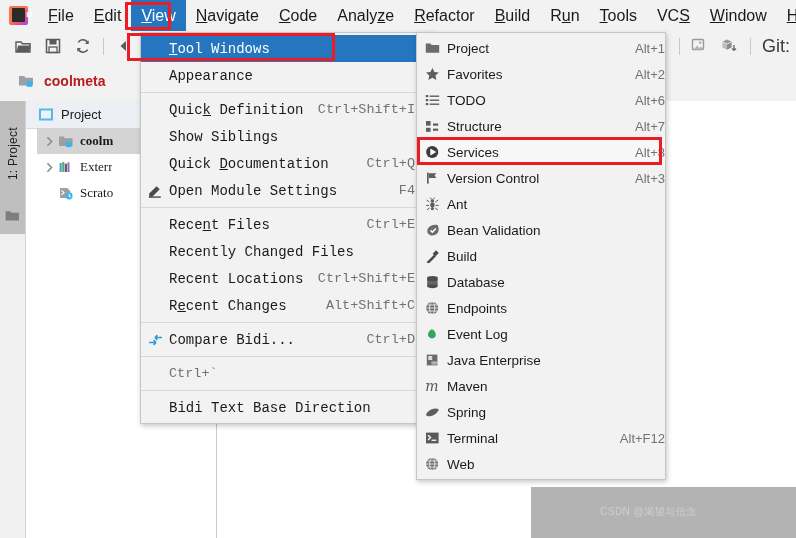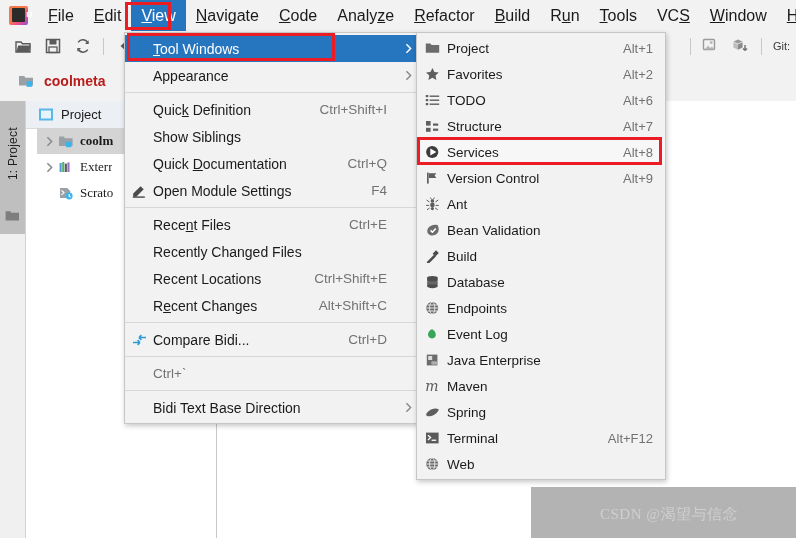--- a/index.html
+++ b/index.html
@@ -97,21 +97,21 @@
     margin: 0 3px;
     display: flex; align-items: center; justify-content: center;
     color: #5a5a5a;
   }
   .tb-sep {
     width: 1px; height: 17px;
     background: #c8c8c8;
     margin: 0 5px;
   }
   .tb-git {
-    font-size: 11px;
+    font-size: 18px;
     color: #3a3a3a;
     margin-left: 6px;
   }
 
   
   .proj-header {
     position: absolute;
     left: 0; top: 61px;
     width: 796px; height: 40px;
     background: #f2f2f2;
@@ -213,37 +213,37 @@
   }
   .grey-block {
     position: absolute;
     left: 531px; top: 487px;
     width: 265px; height: 51px;
     background: #b3b3b3;
   }
   .watermark {
     position: absolute;
     left: 600px; top: 505px;
-    font-size: 15px;
+    font-size: 10px;
     color: #cfcfcf;
     letter-spacing: 0.5px;
     white-space: nowrap;
-    font-family: Liberation Serif, serif;
+    font-family: Liberation Sans, sans-serif;
   }
 
   
   .popup {
     position: absolute;
     background: #f2f2f2;
     border: 1px solid #c6c6c6;
     box-shadow: 1px 2px 5px rgba(0,0,0,0.22);
     padding: 2px 0;
     z-index: 50;
   }
-  #view-menu { left: 124px; top: 32px; width: 292px; }
+  #view-menu { left: 140px; top: 32px; width: 292px; font-family: Liberation Mono, monospace; }
   #tw-submenu { left: 416px; top: 32px; width: 248px; }
 
   .mrow {
     height: 27px;
     display: flex;
     align-items: center;
     font-size: 14px;
     color: #1a1a1a;
     white-space: nowrap;
     position: relative;
@@ -254,21 +254,20 @@
   .mrow .m-gutter {
     width: 28px; height: 27px;
     display: flex; align-items: center; justify-content: center;
     flex: 0 0 auto;
   }
   .mrow .m-label { flex: 1 1 auto; padding-right: 8px; }
   .mrow .m-label u { text-decoration: underline; }
   .mrow .m-accel {
     color: #727272;
     font-size: 13.5px;
-    padding-right: 12px;
     flex: 0 0 auto;
   }
   .mrow .m-arrow {
     width: 18px; height: 27px;
     display: flex; align-items: center; justify-content: center;
     color: #8b8b8b;
     flex: 0 0 auto;
   }
   .mrow.sel .m-arrow { color: #ffffff; }
   .msep {
@@ -617,21 +616,21 @@
         <div class="m-accel">Alt+8</div>
       </div>
       <div class="mrow">
         <div class="m-gutter">
           <svg width="15" height="14" viewBox="0 0 15 14">
             <rect x="2" y="1.6" width="1.7" height="11" fill="#5e5e5e"></rect>
             <path d="M4 2.2h7.4L9.6 4.6l1.8 2.4H4z" fill="#5e5e5e"></path>
           </svg>
         </div>
         <div class="m-label">Version Control</div>
-        <div class="m-accel">Alt+9</div>
+        <div class="m-accel">Alt+3</div>
       </div>
       <div class="mrow">
         <div class="m-gutter">
           <svg width="15" height="14" viewBox="0 0 15 14">
             <ellipse cx="7.4" cy="4" rx="1.8" ry="1.8" fill="#5e5e5e"></ellipse>
             <ellipse cx="7.4" cy="8" rx="2.3" ry="2.4" fill="#5e5e5e"></ellipse>
             <ellipse cx="7.4" cy="11.6" rx="1.6" ry="1.7" fill="#5e5e5e"></ellipse>
             <path d="M4.4 5 1.6 3M10.4 5l2.8-2M4.2 8.4 1 8.4M10.6 8.4h3.2M4.6 11 2 12.8M10.2 11l2.6 1.8M6.6 2.5 5.4 0.6M8.2 2.5l1.2-1.9" stroke="#5e5e5e" stroke-width="1" fill="none"></path>
           </svg>
         </div>

